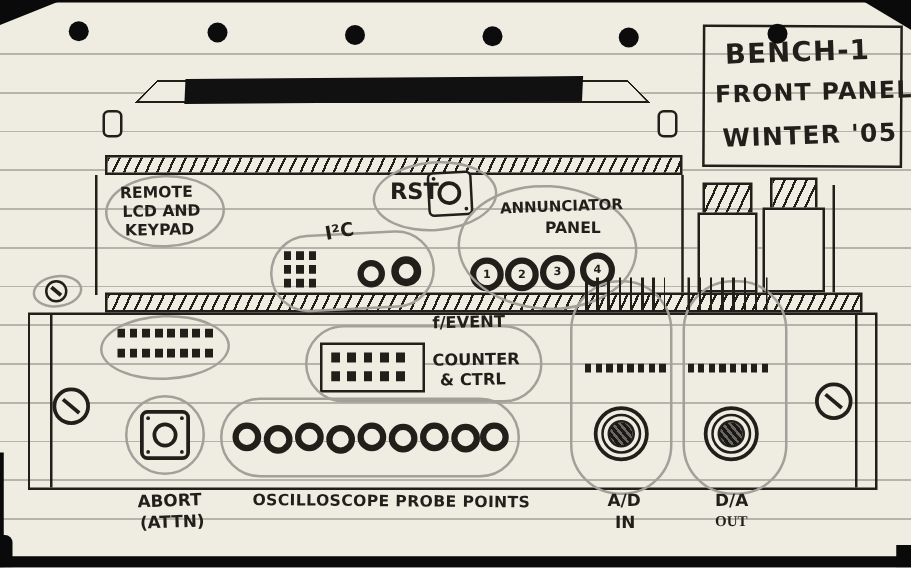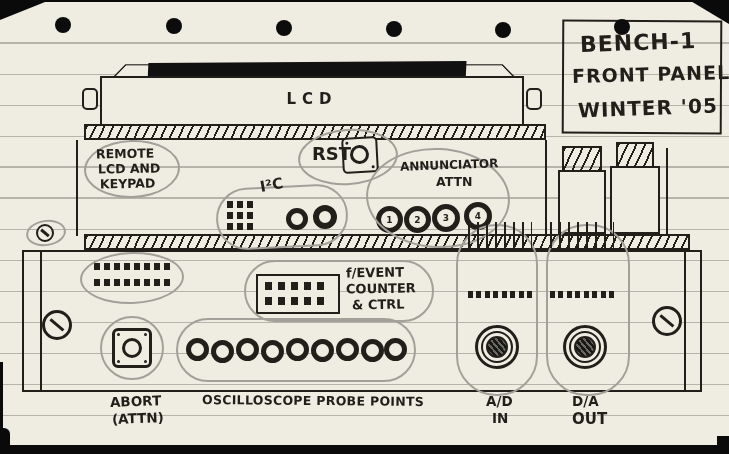--- a/index.html
+++ b/index.html
@@ -66,23 +66,20 @@
   <div class="abs blk" style="left:717px;top:436px;width:12px;height:18px;"></div>
   <div class="abs blk" style="left:0;top:362px;width:3px;height:92px;"></div>
 
   <div class="abs ink-thick z3" style="left:562px;top:20px;width:160px;height:114px;background:transparent;transform:rotate(.3deg);"></div>
   <div class="abs label title-line" style="left:580px;top:30px;font-size:22px;transform:rotate(-2deg);">BENCH-1</div>
   <div class="abs label title-line" style="left:572px;top:64px;font-size:19px;transform:rotate(-1.5deg);">FRONT PANEL</div>
   <div class="abs label title-line" style="left:578px;top:97px;font-size:20px;transform:rotate(-2deg);">WINTER '05</div>
 
   <div class="abs ink z3" style="left:108px;top:52px;width:412px;height:30px;transform:perspective(250px) rotateX(50deg);transform-origin:50% 100%;"></div>
   <div class="abs z3" style="left:148px;top:62px;width:318px;height:20px;background:#111;transform:skewX(-3deg) rotate(-.4deg);"></div>
-  <div class="abs ink-thick z3" style="left:100px;top:76px;width:424px;height:52px;">
-    <div class="label" style="position:absolute;left:0;top:13px;width:100%;text-align:center;font-size:15px;letter-spacing:6px;">LCD</div>
-  </div>
   <div class="abs ink z3" style="left:82px;top:88px;width:16px;height:22px;border-radius:5px;"></div>
   <div class="abs ink z3" style="left:526px;top:88px;width:16px;height:22px;border-radius:5px;"></div>
 
   <div class="abs hatchbar z3" style="left:84px;top:124px;width:462px;height:16px;"></div>
 
   <div class="abs line z3" style="left:76px;top:140px;width:2px;height:96px;"></div>
   <div class="abs line z3" style="left:545px;top:140px;width:2px;height:96px;"></div>
   <div class="abs line z3" style="left:666px;top:148px;width:2px;height:86px;"></div>
 
   <div class="abs label" style="left:96px;top:147px;font-size:12.5px;transform:rotate(-1deg);">REMOTE</div>
@@ -100,21 +97,21 @@
 
   <div class="abs label" style="left:260px;top:177px;font-size:15px;transform:rotate(-10deg);">I²C</div>
   <div class="abs sq-row z3" style="left:227px;top:201px;width:28px;height:7px;"></div>
   <div class="abs sq-row z3" style="left:227px;top:212px;width:28px;height:7px;"></div>
   <div class="abs sq-row z3" style="left:227px;top:223px;width:28px;height:7px;"></div>
   <div class="abs donut z3" style="left:286px;top:208px;width:22px;height:22px;"></div>
   <div class="abs donut z3" style="left:313px;top:205px;width:24px;height:24px;border-width:6px;"></div>
   <div class="abs pencil rrect" style="left:216px;top:186px;width:132px;height:62px;transform:rotate(-3deg);"></div>
 
   <div class="abs label" style="left:400px;top:159px;font-size:12px;transform:rotate(-2deg);">ANNUNCIATOR</div>
-  <div class="abs label" style="left:436px;top:175px;font-size:12.5px;">ATTN</div>
+  <div class="abs label" style="left:436px;top:175px;font-size:12.5px;">PANEL</div>
   <div class="abs donut z3" style="left:376px;top:206px;width:27px;height:27px;">
     <span class="led-num">1</span>
   </div>
   <div class="abs donut z3" style="left:404px;top:206px;width:27px;height:27px;">
     <span class="led-num">2</span>
   </div>
   <div class="abs donut z3" style="left:432px;top:204px;width:28px;height:28px;">
     <span class="led-num">3</span>
   </div>
   <div class="abs donut z3" style="left:464px;top:202px;width:28px;height:28px;">
@@ -141,21 +138,21 @@
   <div class="abs line z3" style="left:40px;top:252px;width:2px;height:138px;"></div>
   <div class="abs line z3" style="left:684px;top:252px;width:2px;height:138px;"></div>
 
   <div class="abs sq-row z3" style="left:94px;top:263px;width:78px;height:7px;"></div>
   <div class="abs sq-row z3" style="left:94px;top:279px;width:78px;height:7px;"></div>
   <div class="abs pencil oval" style="left:80px;top:252px;width:104px;height:52px;transform:rotate(-2deg);"></div>
 
   <div class="abs ink-thick z3" style="left:256px;top:274px;width:84px;height:40px;"></div>
   <div class="abs sq-row-lg z5" style="left:265px;top:282px;width:60px;height:8px;"></div>
   <div class="abs sq-row-lg z5" style="left:265px;top:297px;width:60px;height:8px;"></div>
-  <div class="abs label" style="left:346px;top:266px;font-size:13px;transform:rotate(-1deg);">f/EVENT</div>
+  <div class="abs label" style="left:346px;top:252px;font-size:13px;transform:rotate(-1deg);">f/EVENT</div>
   <div class="abs label" style="left:346px;top:282px;font-size:13px;transform:rotate(-1deg);">COUNTER</div>
   <div class="abs label" style="left:352px;top:298px;font-size:13px;transform:rotate(-1deg);">&amp; CTRL</div>
   <div class="abs pencil rrect" style="left:244px;top:260px;width:190px;height:62px;"></div>
 
   <div class="abs sq-row-sm z3" style="left:468px;top:291px;width:66px;height:7px;"></div>
   <div class="abs sq-row-sm z3" style="left:550px;top:291px;width:66px;height:7px;"></div>
 
   <div class="abs ink circle z3" style="left:42px;top:310px;width:30px;height:30px;border-width:3px;">
     <div class="screw-slash"></div>
   </div>
@@ -191,15 +188,15 @@
   <div class="abs circle z3" style="left:486px;top:336px;width:22px;height:22px;border:2px solid var(--ink);background:repeating-linear-gradient(50deg,#181818 0 2.5px,#6a675f 2.5px 4.5px);"></div>
   <div class="abs pencil" style="left:456px;top:224px;width:82px;height:172px;border-radius:40px;"></div>
   <div class="abs label" style="left:486px;top:394px;font-size:13.5px;">A/D</div>
   <div class="abs label" style="left:492px;top:411px;font-size:13.5px;">IN</div>
 
   <div class="abs ink circle z3" style="left:563px;top:325px;width:44px;height:44px;border-width:3.5px;"></div>
   <div class="abs ink circle z3" style="left:569px;top:331px;width:32px;height:32px;border-width:2px;"></div>
   <div class="abs circle z3" style="left:574px;top:336px;width:22px;height:22px;border:2px solid var(--ink);background:repeating-linear-gradient(50deg,#181818 0 2.5px,#6a675f 2.5px 4.5px);"></div>
   <div class="abs pencil" style="left:546px;top:224px;width:84px;height:172px;border-radius:40px;"></div>
   <div class="abs label" style="left:572px;top:394px;font-size:13.5px;">D/A</div>
-  <div class="abs label" style="left:572px;top:411px;font-size:15px;">OUT</div>
+  <div class="abs label" style="left:572px;top:411px;font-size:12px;font-family:Liberation Serif, serif;">OUT</div>
 
 </div>
 
 </body></html>

